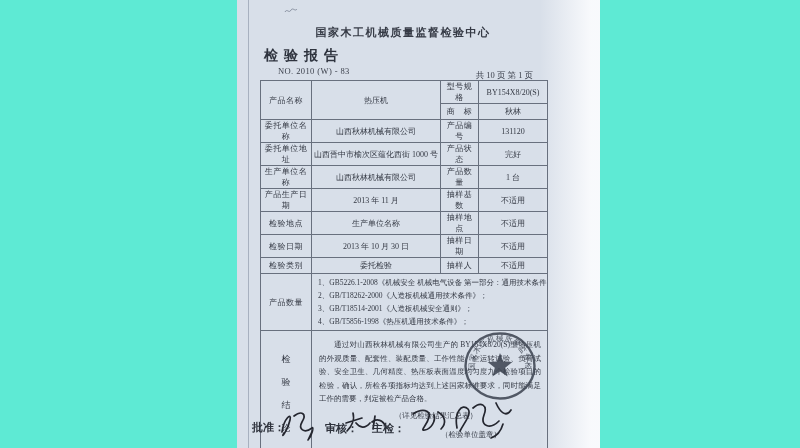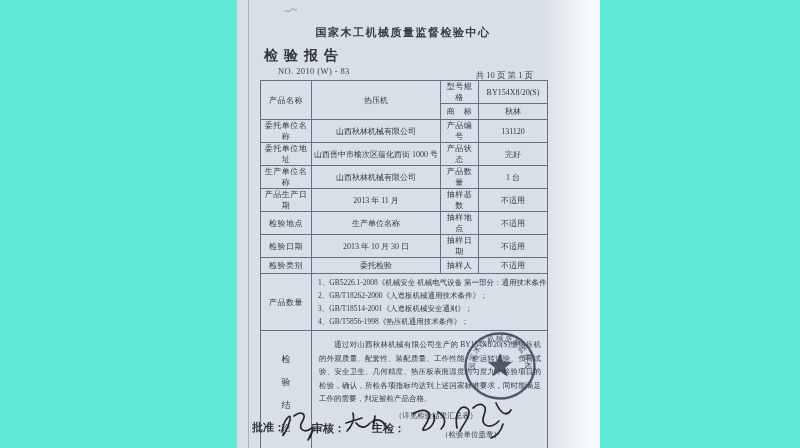--- a/index.html
+++ b/index.html
@@ -151,21 +151,21 @@
       </defs>
     <text font-size="7.6" fill="#3e4552" letter-spacing="0.4" font-family="Liberation Serif, DejaVu Serif, serif">
       <textPath href="#sealArc" startOffset="2">国家木工机械质量监督检验中心</textPath>
     </text>
   </svg>
 
   <div class="siglabel" style="left:252px; top:420px;">批准：</div>
   <svg class="sig" style="left:274px; top:406px;" width="48" height="40" viewBox="0 0 48 40">
     <path d="M8,26 C10,12 18,6 16,14 C14,24 6,34 10,27 M20,10 C28,4 33,8 28,16 C24,23 30,28 38,22 C40,20 38,30 34,34"></path>
   </svg>
-  <div class="siglabel" style="left:312px; top:421px;">审核：</div>
+  <div class="siglabel" style="left:325px; top:421px;">审核：</div>
   <svg class="sig" style="left:344px; top:411px;" width="46" height="26" viewBox="0 0 46 26">
     <path d="M2,12 L18,7 M9,2 C11,9 7,16 3,20 M12,12 C16,17 21,18 26,12 M31,5 L29,18 M28,11 C33,7 39,9 42,16"></path>
   </svg>
   <div class="siglabel" style="left:372px; top:421px;">主检：</div>
   <svg class="sig" style="left:410px; top:406px;" width="42" height="30" viewBox="0 0 42 30">
     <path d="M3,8 C12,2 21,4 19,11 C17,20 9,25 15,24 C21,23 26,15 24,9 M28,6 C35,10 37,17 31,23"></path>
   </svg>
   <svg class="sig" style="left:451px; top:398px;" width="64" height="44" viewBox="0 0 64 44">
     <path d="M6,30 C3,14 11,5 17,11 C21,16 13,25 9,33 M22,10 C30,3 37,7 33,17 C29,28 39,32 48,23 M45,5 C49,14 55,20 60,12 M52,26 C50,33 46,38 40,40"></path>
   </svg>

